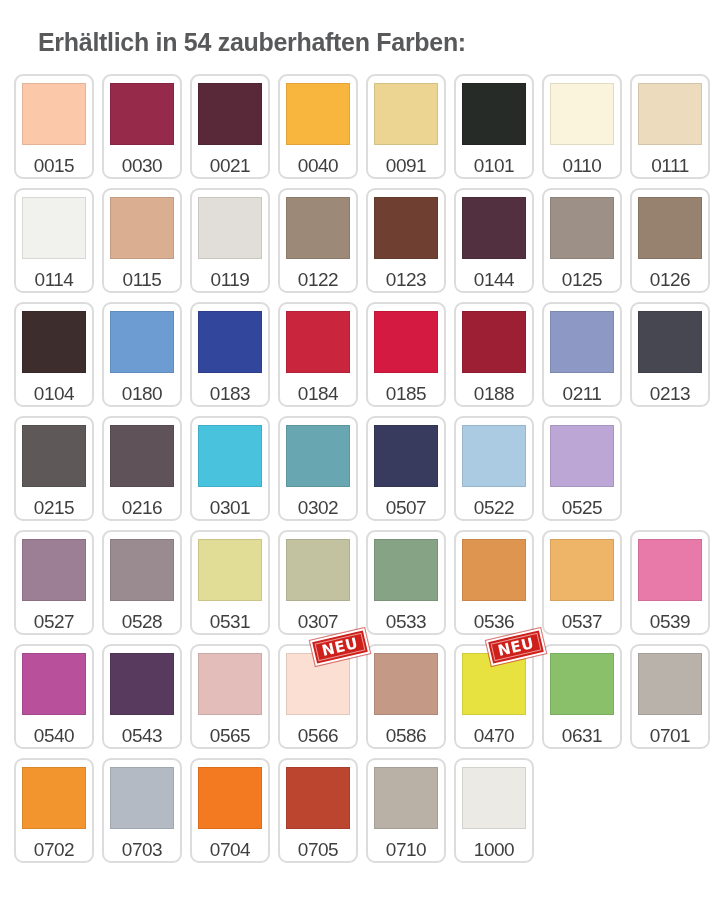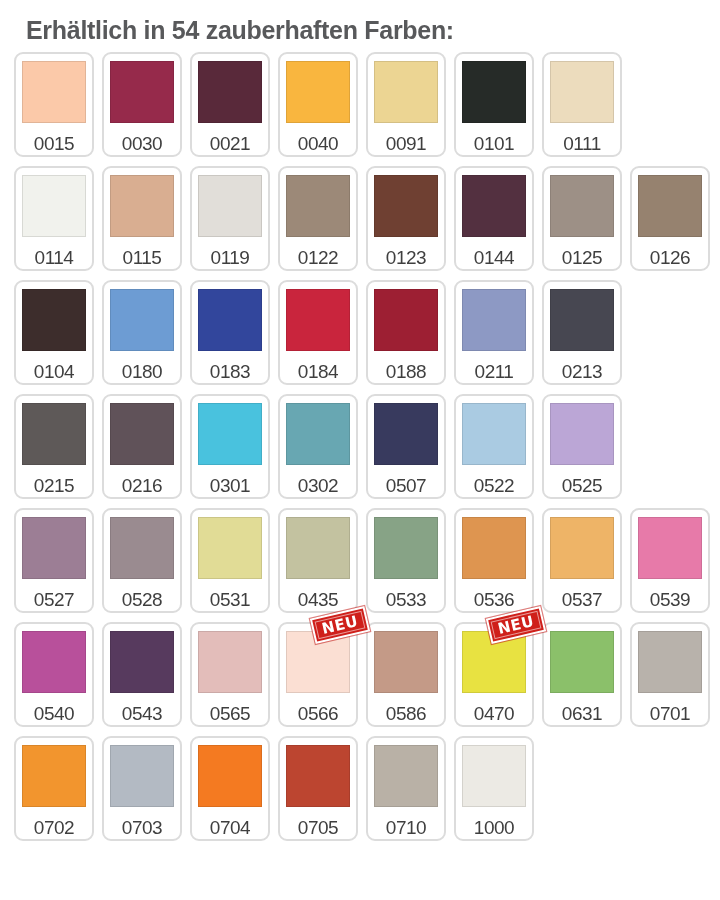--- a/index.html
+++ b/index.html
@@ -23,21 +23,21 @@
     position: relative;
   }
 
   .page-title {
     font-family: "Liberation Sans", sans-serif;
     font-size: 25px;
     font-weight: bold;
     color: #58595b;
     letter-spacing: -0.3px;
     padding: 10px 0 0 14px;
-    margin: 4px;
+    margin: 16px;
     line-height: 32px;
     white-space: nowrap;
   }
 
   .swatch-grid {
     margin-top: 6px;
     display: flex;
     flex-direction: column;
     gap: 9px;
   }
@@ -148,20 +148,24 @@
         </div>
         <div class="swatch-card">
           <div class="swatch-color" style="background: rgb(236, 213, 147);"></div>
           <div class="swatch-label">0091</div>
         </div>
         <div class="swatch-card">
           <div class="swatch-color" style="background: rgb(38, 43, 40);"></div>
           <div class="swatch-label">0101</div>
         </div>
         <div class="swatch-card">
+          <div class="swatch-color" style="background: rgb(251, 244, 221);"></div>
+          <div class="swatch-label">0110</div>
+        </div>
+        <div class="swatch-card">
           <div class="swatch-color" style="background: rgb(236, 220, 189);"></div>
           <div class="swatch-label">0111</div>
         </div>
       </div>
       <div class="swatch-row">
         <div class="swatch-card">
           <div class="swatch-color" style="background: rgb(241, 242, 237);"></div>
           <div class="swatch-label">0114</div>
         </div>
         <div class="swatch-card">
@@ -204,20 +208,24 @@
         </div>
         <div class="swatch-card">
           <div class="swatch-color" style="background: rgb(50, 70, 156);"></div>
           <div class="swatch-label">0183</div>
         </div>
         <div class="swatch-card">
           <div class="swatch-color" style="background: rgb(201, 37, 61);"></div>
           <div class="swatch-label">0184</div>
         </div>
         <div class="swatch-card">
+          <div class="swatch-color" style="background: rgb(212, 26, 65);"></div>
+          <div class="swatch-label">0185</div>
+        </div>
+        <div class="swatch-card">
           <div class="swatch-color" style="background: rgb(157, 31, 51);"></div>
           <div class="swatch-label">0188</div>
         </div>
         <div class="swatch-card">
           <div class="swatch-color" style="background: rgb(141, 153, 196);"></div>
           <div class="swatch-label">0211</div>
         </div>
         <div class="swatch-card">
           <div class="swatch-color" style="background: rgb(71, 71, 81);"></div>
           <div class="swatch-label">0213</div>
@@ -261,21 +269,21 @@
         <div class="swatch-card">
           <div class="swatch-color" style="background: rgb(154, 139, 144);"></div>
           <div class="swatch-label">0528</div>
         </div>
         <div class="swatch-card">
           <div class="swatch-color" style="background: rgb(225, 220, 150);"></div>
           <div class="swatch-label">0531</div>
         </div>
         <div class="swatch-card">
           <div class="swatch-color" style="background: rgb(195, 194, 160);"></div>
-          <div class="swatch-label">0435</div>
+          <div class="swatch-label">0307</div>
         </div>
         <div class="swatch-card">
           <div class="swatch-color" style="background: rgb(135, 163, 134);"></div>
           <div class="swatch-label">0533</div>
         </div>
         <div class="swatch-card">
           <div class="swatch-color" style="background: rgb(222, 149, 80);"></div>
           <div class="swatch-label">0536</div>
         </div>
         <div class="swatch-card">

